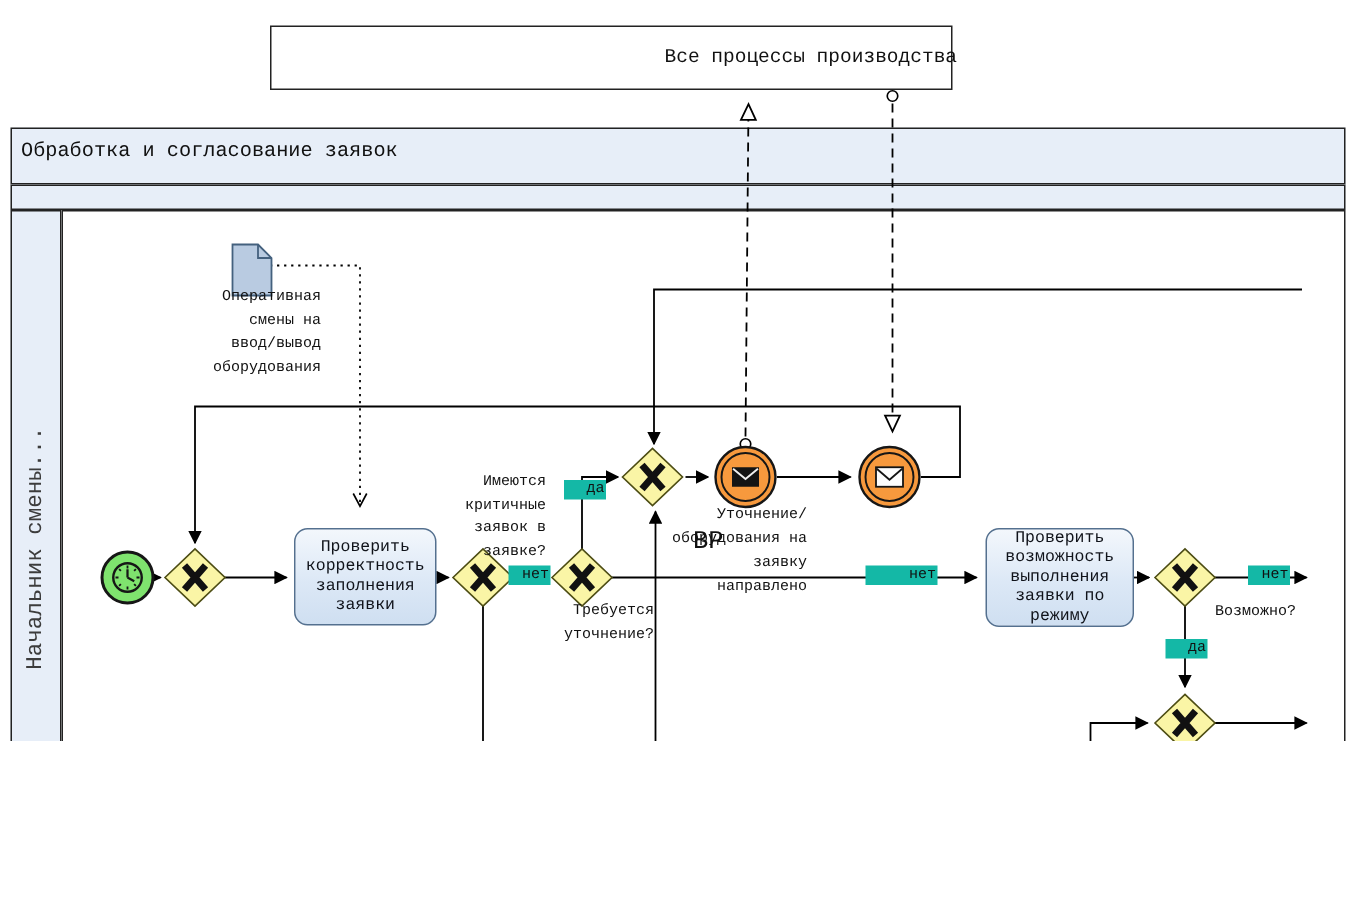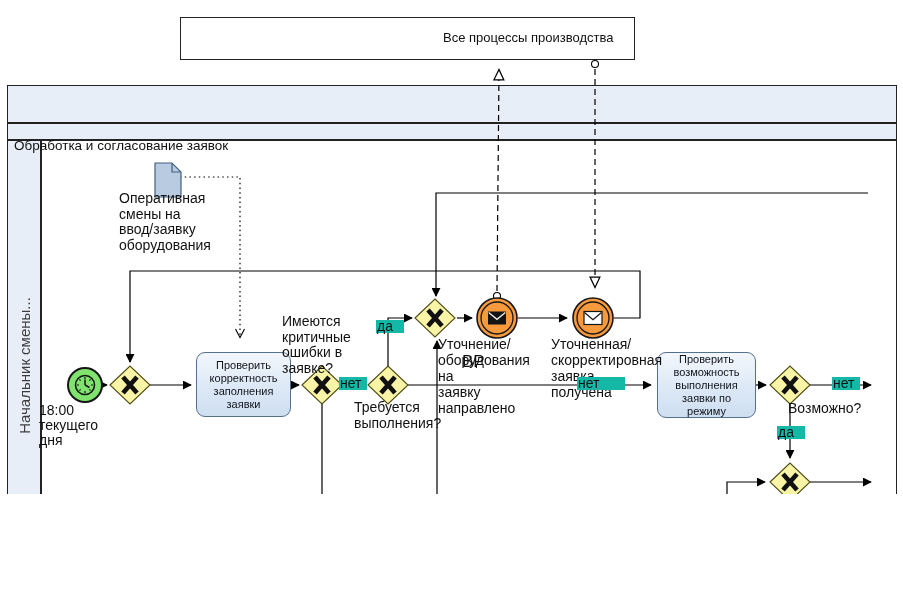--- a/index.html
+++ b/index.html
@@ -1,30 +1,30 @@
 <!DOCTYPE html>
 <html><head>
 <meta charset="utf-8">
 <style>
   html,body{margin:0;padding:0;background:#fff;}
   #canvas{position:relative;width:903px;height:494px;background:#fff;overflow:hidden;
-          font-family:Liberation Sans, sans-serif;color:#111;}
+          font-family:Liberation Mono, monospace;color:#111;}
   .band{position:absolute;box-sizing:border-box;border:1px solid #222;background:#e7eef8;z-index:1;}
   .lane-body{position:absolute;box-sizing:border-box;border:1px solid #222;background:#fff;z-index:1;}
   #diagram-svg{position:absolute;left:0;top:0;z-index:2;}
   .node{position:absolute;box-sizing:border-box;z-index:3;}
   .task{border:1.4px solid #54708f;border-radius:9px;
         background:linear-gradient(180deg,#f3f7fc 0%,#dce8f6 55%,#cfdff1 100%);
         display:flex;flex-direction:column;align-items:center;justify-content:center;
         font-size:11px;line-height:13px;text-align:center;color:#10131a;}
   .extbox{border:1.2px solid #222;background:#fff;}
-  .lbl{position:absolute;z-index:4;font-size:14px;line-height:15.5px;text-align:left;color:#111;}
+  .lbl{position:absolute;z-index:4;font-size:10px;line-height:15.5px;text-align:right;color:#111;}
   .evlbl{line-height:16px;}
   .flow{background:#14b8a6;padding:0 1px;line-height:13px;}
-  .pool-title{position:absolute;z-index:4;font-size:13.5px;color:#111;margin-top:44px;}
+  .pool-title{position:absolute;z-index:4;font-size:13.5px;color:#111;}
   .ext-title{position:absolute;z-index:4;font-size:13px;color:#111;}
   .lane-label{position:absolute;z-index:4;left:7px;top:140px;width:34px;height:451px;
               display:flex;align-items:center;justify-content:center;}
   .lane-label span{transform:rotate(-90deg);white-space:nowrap;font-size:15px;color:#3c3c3c;}
   .vr{position:absolute;z-index:5;font-size:17px;color:#111;}
 </style>
 </head>
 <body>
 
 <div id="canvas">
@@ -152,53 +152,44 @@
     <div>Проверить</div>
     <div>возможность</div>
     <div>выполнения</div>
     <div>заявки по</div>
     <div>режиму</div>
   </div>
 
   <div class="lbl" style="left:119px;top:191px;width:95px;">
     <div>Оперативная</div>
     <div>смены на</div>
-    <div>ввод/заявку</div>
+    <div>ввод/вывод</div>
     <div>оборудования</div>
   </div>
 
-  <div class="lbl" style="left:39px;top:403px;width:84px;line-height:15px;">
-    <div>18:00</div>
-    <div>текущего дня</div>
-  </div>
 
   <div class="lbl" style="left:282px;top:314px;width:82px;">
     <div>Имеются</div>
     <div>критичные</div>
-    <div>ошибки в</div>
+    <div>заявок в</div>
     <div>заявке?</div>
   </div>
 
   <div class="lbl" style="left:354px;top:400px;width:82px;">
     <div>Требуется</div>
-    <div>выполнения?</div>
+    <div>уточнение?</div>
   </div>
 
   <div class="lbl evlbl" style="left:438px;top:336px;width:100px;">
     <div>Уточнение/</div>
     <div>оборудования на</div>
     <div>заявку направлено</div>
   </div>
   <div class="vr" style="left:462px;top:352px;">ВР</div>
 
-  <div class="lbl evlbl" style="left:551px;top:336px;width:100px;">
-    <div>Уточненная/</div>
-    <div>скорректировная</div>
-    <div>заявка получена</div>
-  </div>
 
   <div class="lbl" style="left:788px;top:401px;width:76px;">Возможно?</div>
 
   <div class="lbl flow" style="left:339px;top:377px;width:26px;">нет</div>
   <div class="lbl flow" style="left:376px;top:320px;width:26px;">да</div>
   <div class="lbl flow" style="left:577px;top:377px;width:46px;">нет</div>
   <div class="lbl flow" style="left:832px;top:377px;width:26px;">нет</div>
   <div class="lbl flow" style="left:777px;top:426px;width:26px;">да</div>
   <div class="lbl flow" style="left:744px;top:515px;width:26px;">да</div>
   <div class="lbl flow" style="left:538px;top:539px;width:26px;">да</div>

